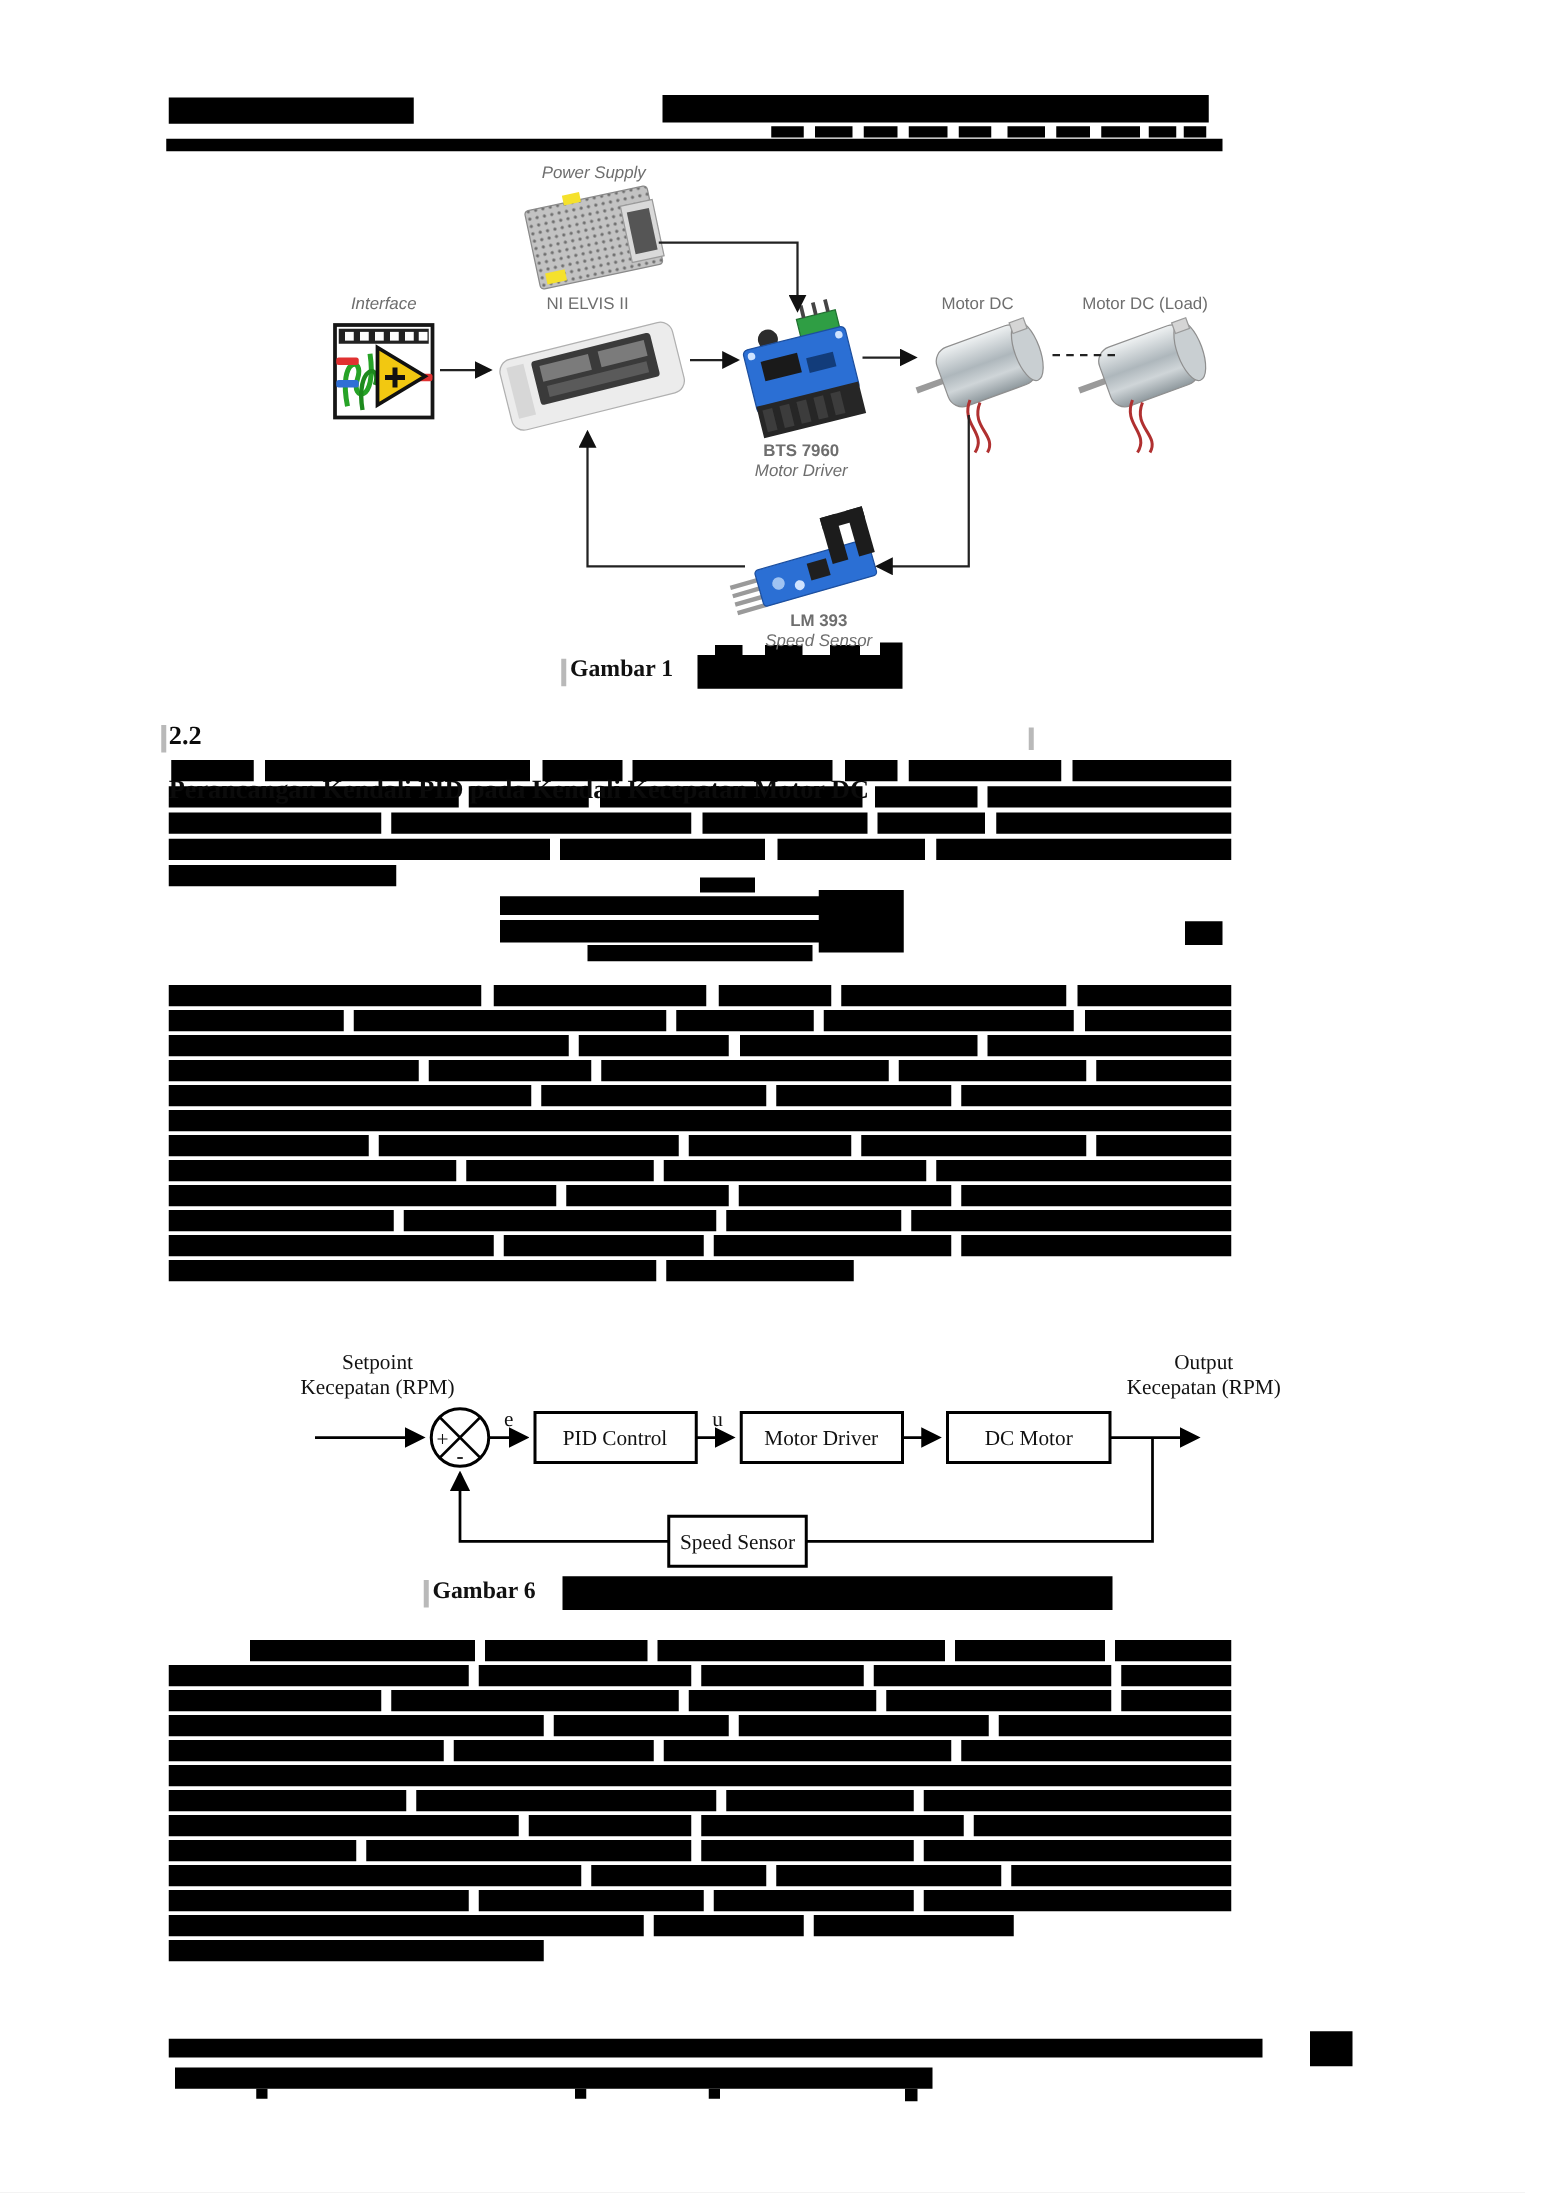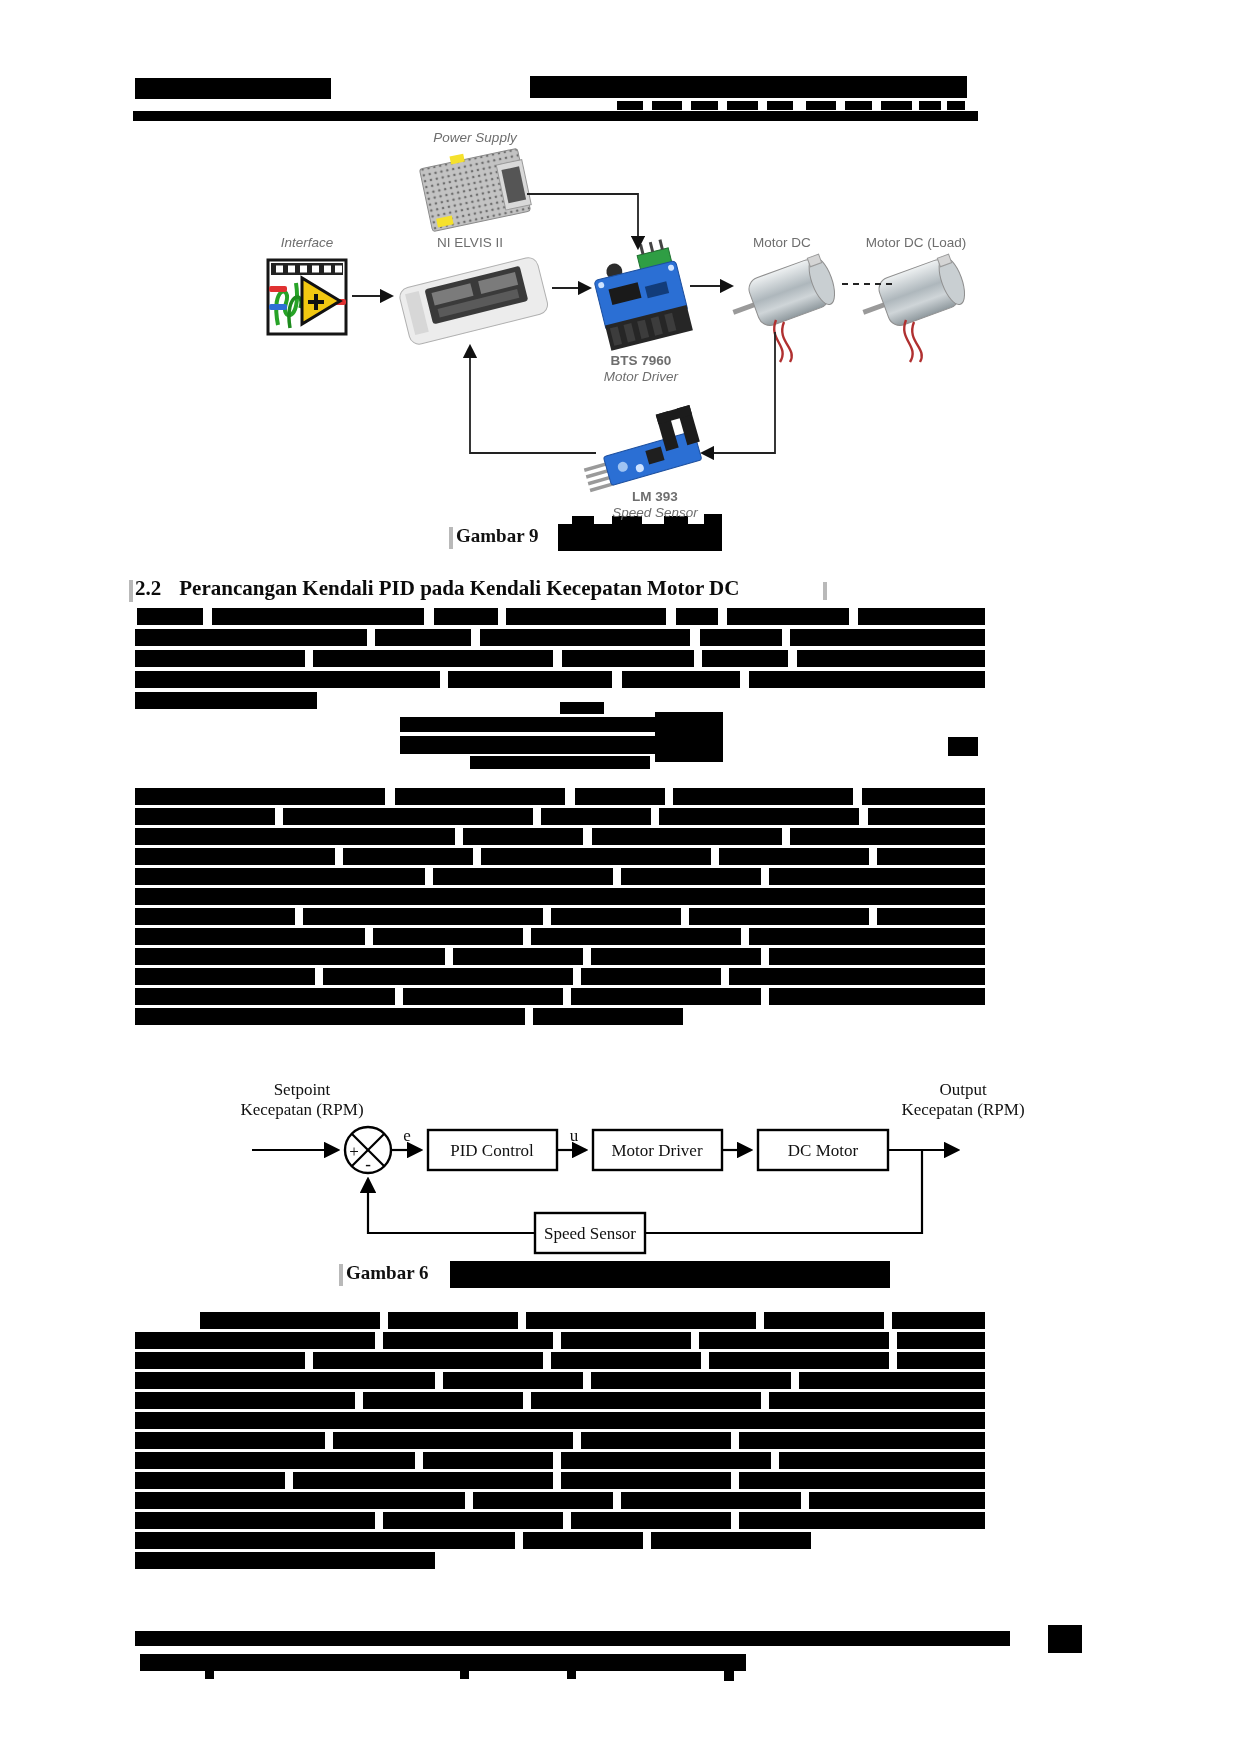--- a/index.html
+++ b/index.html
@@ -4,21 +4,21 @@
 <style>
   html,body{margin:0;padding:0;background:#e9e9e9;}
   #page{position:relative;width:1240px;height:1754px;background:#ffffff;margin:0 auto;
         font-family:"Liberation Serif",serif;overflow:hidden;}
   .redact{position:absolute;background:#000;}
   .tick{position:absolute;width:4px;background:#b9b9b9;}
   .caption{position:absolute;font-family:"Liberation Serif",serif;font-weight:bold;
            font-size:19px;color:#111;white-space:nowrap;}
   #sec-heading{position:absolute;left:135px;top:576px;display:flex;gap:18px;
                font-family:"Liberation Serif",serif;font-weight:bold;font-size:21px;color:#0b0b0b;
-               white-space:nowrap;}
+               white-space:nowrap;flex-direction:column;}
   svg{position:absolute;left:0;}
   .figlabel{font-family:"Liberation Sans",sans-serif;font-size:13.5px;fill:#6e6e6e;}
   .it{font-style:italic;}
   .bd{font-weight:600;}
   .diagtxt{font-family:"Liberation Serif",serif;font-size:17px;fill:#111;}
   .diagbox{fill:#ffffff;stroke:#000;stroke-width:2.4;}
   .wire1{stroke:#222;stroke-width:1.8;fill:none;}
   .wire2{stroke:#000;stroke-width:2.2;fill:none;}
 </style>
 </head>
@@ -292,21 +292,21 @@
     <path class="wire1" d="M527,74 H638 V128" marker-end="url(#arr)"></path>
     <path class="wire1" d="M352,176 H392" marker-end="url(#arr)"></path>
     <path class="wire1" d="M552,168 H590" marker-end="url(#arr)"></path>
     <path class="wire1" d="M690,166 H732" marker-end="url(#arr)"></path>
     <path class="wire1" d="M842,164 H896" stroke-dasharray="6 5"></path>
     <path class="wire1" d="M775,212 V333 H702" marker-end="url(#arr)"></path>
     <path class="wire1" d="M596,333 H470 V226" marker-end="url(#arr)"></path>
   </svg>
 
   <div class="tick" style="left:449px;top:527px;height:22px"></div>
-  <div class="caption" style="left:456px;top:525px"><span>Gambar 9</span></div>
+  <div class="caption" style="left:456px;top:525px"><span>Gambar 1</span></div>
 
   <div class="tick" style="left:129px;top:580px;height:22px"></div>
   <div id="sec-heading">
     <span>2.2</span>
     <span>Perancangan Kendali PID pada Kendali Kecepatan Motor DC</span>
   </div>
   <div class="tick" style="left:823px;top:582px;height:18px"></div>
 
   <svg style="top:1055px" width="1240" height="210" viewBox="0 0 1240 210">
     <defs>

